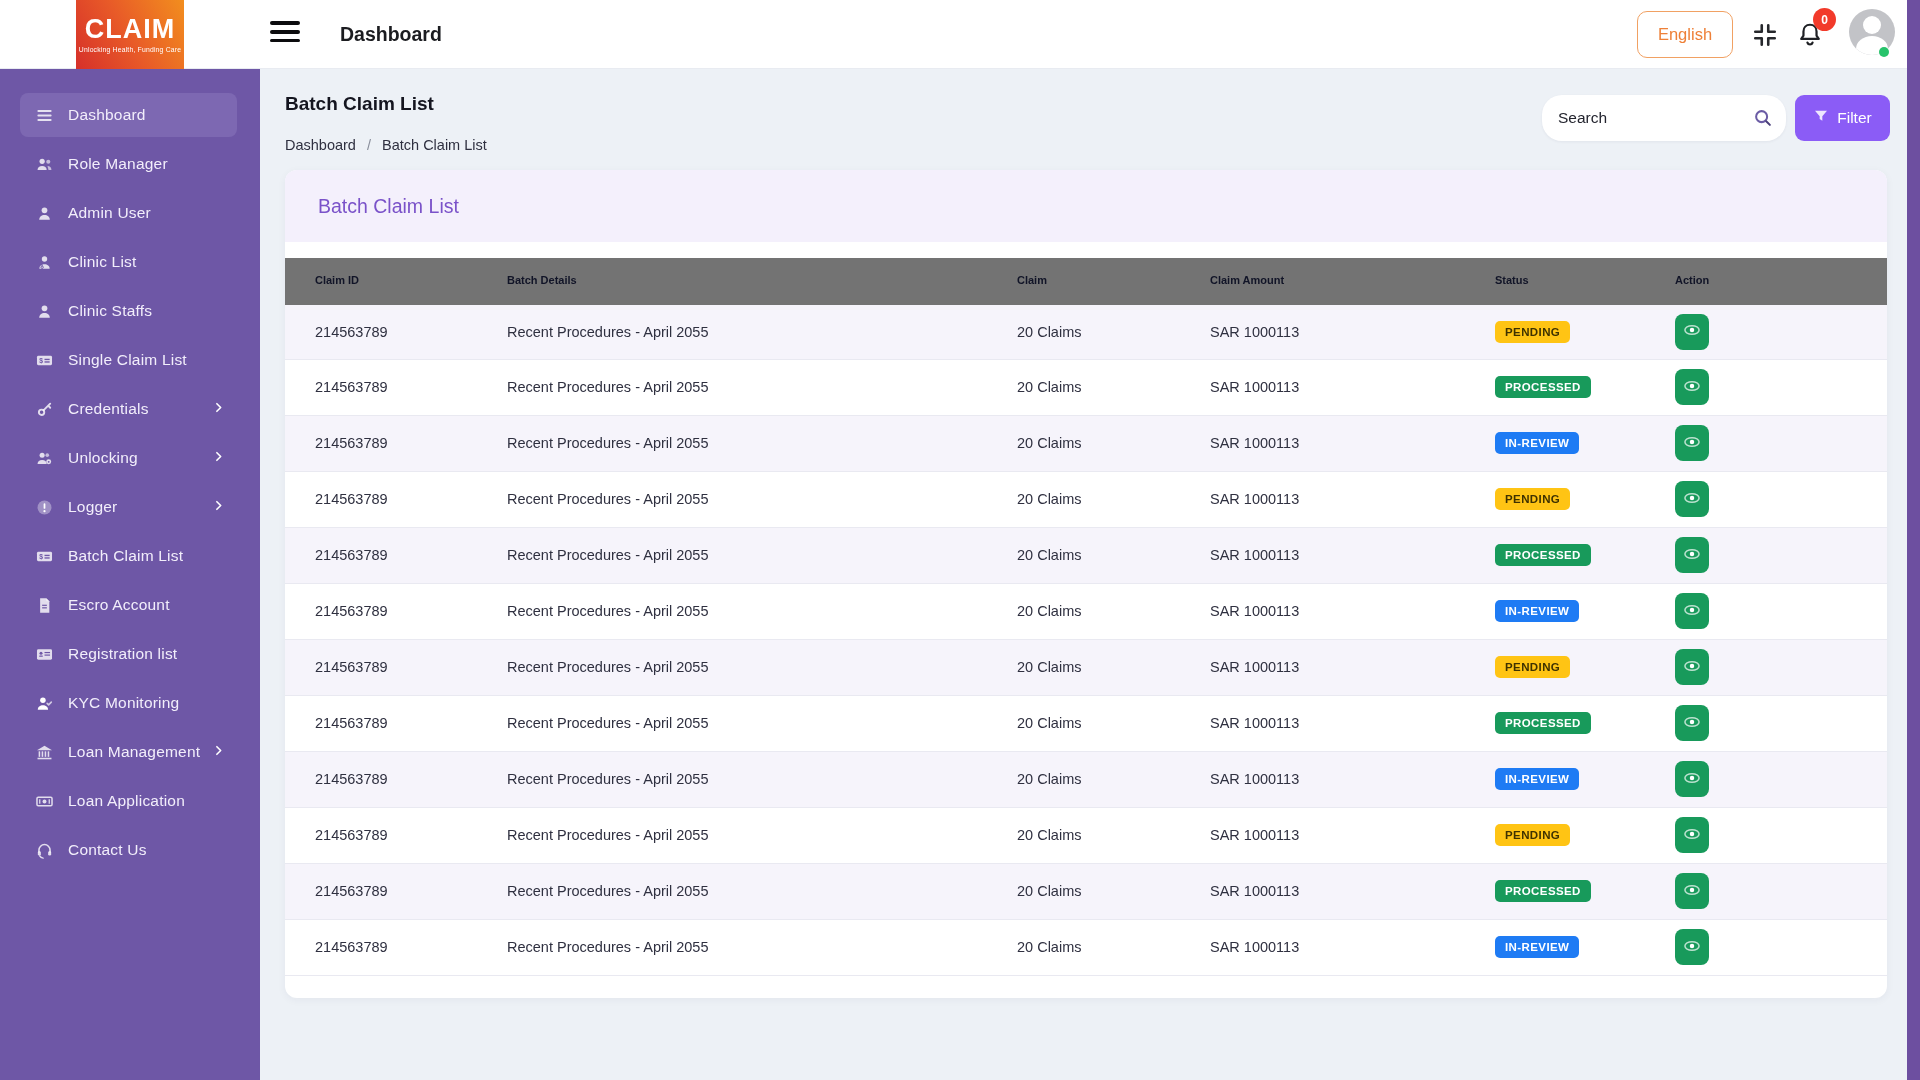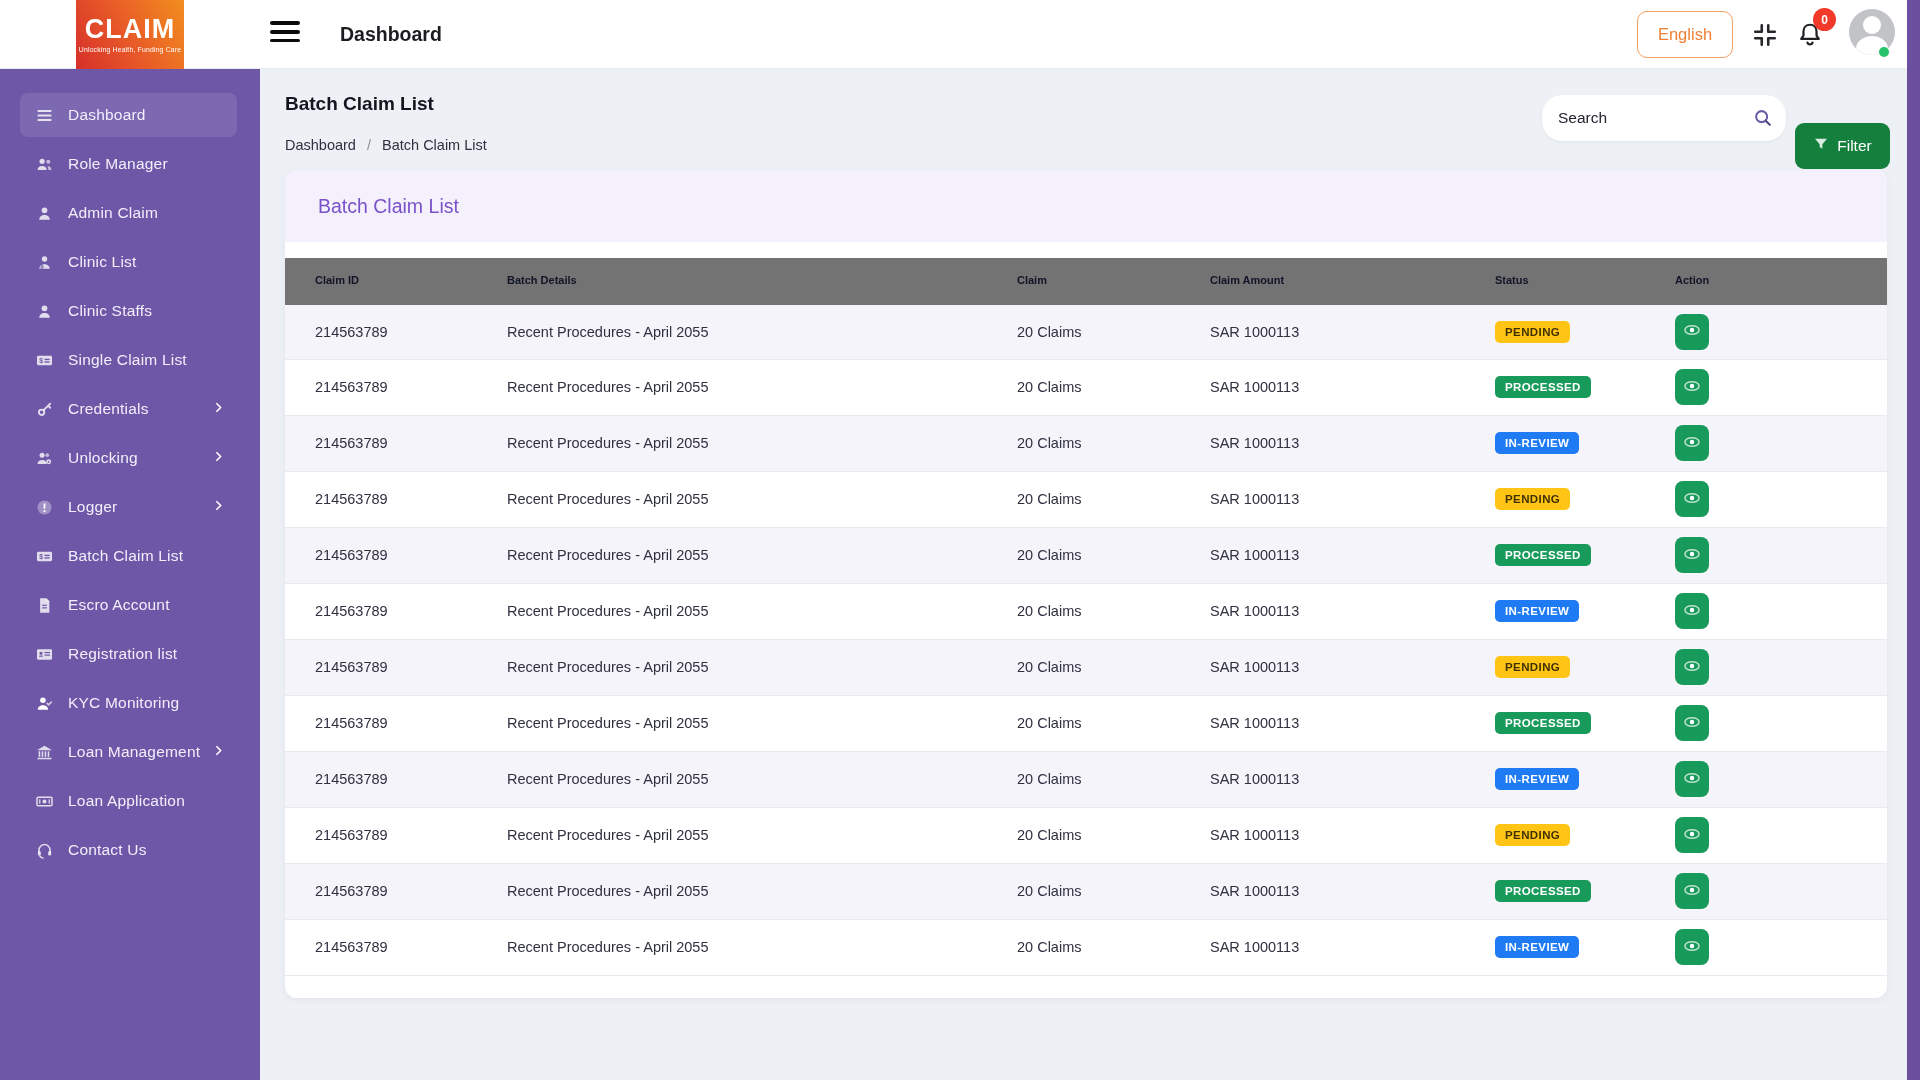--- a/index.html
+++ b/index.html
@@ -48,23 +48,23 @@
   .main { position:absolute; left:260px; top:69px; width:1660px; height:1011px; background:#EDF1F6; }
   .page-title { position:absolute; left:25px; top:24px; font-size:19px; font-weight:700; color:#14151F; }
   .breadcrumb { position:absolute; left:25px; top:68px; font-size:14.5px; color:#2F3040; }
   .breadcrumb .sep { color:#8a8f9c; margin:0 7px; }
   .search-wrap { position:absolute; left:1282px; top:26px; width:244px; height:46px; background:#fff;
                  border-radius:20px; box-shadow:0 1px 3px rgba(30,30,60,.06); }
   .search-wrap input { width:100%; height:100%; border:none; background:none; outline:none;
                        padding:0 40px 0 16px; font-size:15.5px; color:#1d1e28; font-family:inherit; }
   .search-wrap input::placeholder { color:#23242e; opacity:1; }
   .search-icon { position:absolute; right:12px; top:12px; }
-  .filter-btn { position:absolute; left:1535px; top:26px; width:95px; height:46px; background:#15803d;
+  .filter-btn { position:absolute; left:1535px; top:26px; width:95px; height:46px; background:#8b5cf6;
                 border:none; border-radius:9px; color:#fff; font-size:15.5px; font-family:inherit;
-                display:flex; align-items:center; justify-content:center; gap:8px; cursor:pointer;margin-top:28px; }
+                display:flex; align-items:center; justify-content:center; gap:8px; cursor:pointer; }
 
   
   .card { position:absolute; left:25px; top:101px; width:1602px; background:#fff; border-radius:12px;
           box-shadow:0 2px 8px rgba(30,30,80,.05); padding-bottom:22px; }
   .card-header { height:72px; background:#F4F0FC; border-radius:12px 12px 0 0; display:flex; align-items:center; }
   .card-title { margin-left:33px; font-size:19.5px; font-weight:500; color:#7A52C9; }
   .claims-table { width:100%; border-collapse:collapse; margin-top:16px; table-layout:fixed; }
   .claims-table th { height:45px; background:#737373; font-size:11px; font-weight:700; color:#111427;
                      text-align:left; border-bottom:4px solid #737373; }
   .claims-table th:first-child, .claims-table td:first-child { padding-left:30px; }
@@ -146,21 +146,21 @@
       <span class="s-label">Role Manager</span>
 
     </div>
     <div class="side-item">
       <span class="s-icon">
         <svg viewBox="0 0 24 24">
           <circle cx="12" cy="8" r="3.6" fill="#ffffffcc"></circle>
           <path d="M5.3 19.8c0-3.7 3-5.9 6.7-5.9s6.7 2.2 6.7 5.9z" fill="#ffffffcc"></path>
         </svg>
       </span>
-      <span class="s-label">Admin Claim</span>
+      <span class="s-label">Admin User</span>
 
     </div>
     <div class="side-item">
       <span class="s-icon">
         <svg viewBox="0 0 24 24">
           <circle cx="12" cy="7.6" r="3.4" fill="#ffffffcc"></circle>
           <path d="M5.5 19.8c0-3.6 2.9-5.7 6.5-5.7s6.5 2.1 6.5 5.7z" fill="#ffffffcc"></path>
           <circle cx="9" cy="18" r="1.5" fill="none" stroke="#6E57A6" stroke-width="1.2"></circle>
           <path d="M9 16.5v-2" stroke="#6E57A6" stroke-width="1.2"></path>
         </svg>

